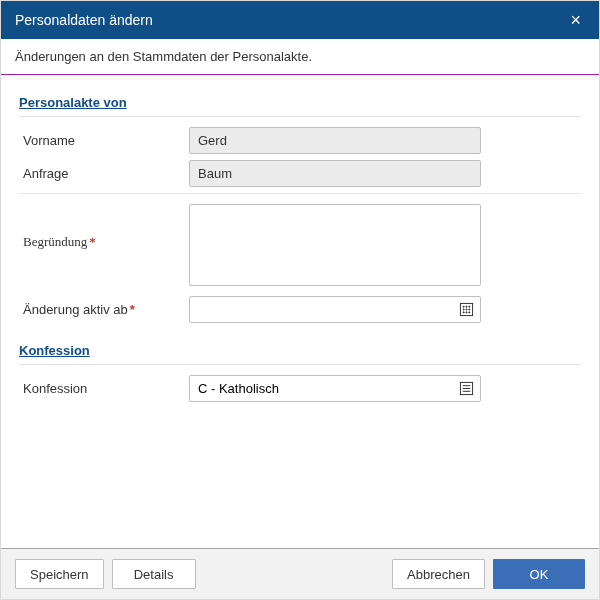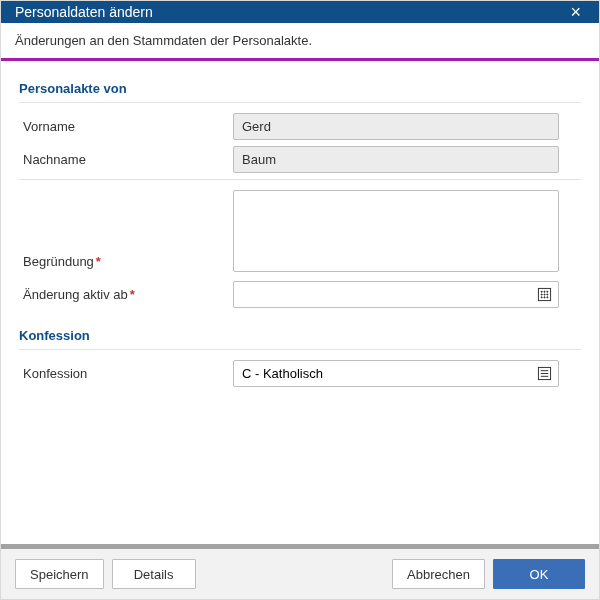--- a/index.html
+++ b/index.html
@@ -19,75 +19,75 @@
     width: 600px;
     height: 600px;
     display: flex;
     flex-direction: column;
     border: 1px solid #d9d9d9;
   }
 
   .titlebar {
     background: #0f4e86;
     color: #fff;
-    height: 22px;
+    height: 38px;
     display: flex;
     align-items: center;
     padding: 0 14px;
     font-size: 14px;
   }
   .titlebar .spacer { flex: 1; }
   .titlebar .close {
     font-size: 18px;
     line-height: 1;
     cursor: pointer;
     padding: 4px;
   }
 
   .subheader {
     padding: 10px 14px;
-    border-bottom: 3px solid #a21caf;
+    border-bottom: 1px solid #a21caf;
     color: #333;
   }
 
   .content {
     flex: 1;
     overflow: auto;
     padding: 6px 18px 0 18px;
   }
 
   .section-title {
     color: #0f4e86;
     font-weight: 600;
     font-size: 13px;
     padding: 14px 0 6px 0;
+    text-decoration: underline;
   }
   .section-rule {
     border: none;
     border-top: 1px solid #e3e3e3;
     margin: 0 0 10px 0;
   }
 
   .row {
     display: flex;
     margin: 6px 0;
   }
-  .row.top { align-items: flex-end; }
+  .row.top { align-items: flex-start; font-family: Liberation Serif, serif; }
   .row .label {
     width: 170px;
     padding: 6px 4px;
     color: #333;
   }
   .row.top .label { padding-top: 30px; }
   .req { color: #c0392b; font-weight: bold; margin-left: 2px; }
 
   .field {
-    width: 326px;
+    width: 292px;
     position: relative;
-    margin-left: 44px;
   }
 
   input[type=text], textarea, .select {
     width: 100%;
     font: inherit;
     color: #000000;
     background: #fff;
     border: 1px solid #bfbfbf;
     padding: 5px 8px;
     border-radius: 2px;
@@ -112,21 +112,21 @@
     display: flex;
     align-items: center;
     justify-content: center;
     color: #2a2a2a;
     cursor: pointer;
   }
   .inp-icon svg { width: 15px; height: 15px; }
 
   .footer {
     background: #f2f2f2;
-    border-top: 5px solid #a3a3a3;
+    border-top: 1px solid #a3a3a3;
     padding: 10px 14px;
     display: flex;
     align-items: center;
   }
   .footer .spacer { flex: 1; }
   .btn {
     min-width: 84px;
     height: 30px;
     font: inherit;
     border: 1px solid #bfbfbf;
@@ -164,21 +164,21 @@
     <hr class="section-rule">
 
     <div class="row">
       <div class="label">Vorname</div>
       <div class="field">
         <input type="text" readonly="" value="Gerd" style="">
       </div>
     </div>
 
     <div class="row">
-      <div class="label">Nachname</div>
+      <div class="label">Anfrage</div>
       <div class="field">
         <input type="text" readonly="" value="Baum" style="">
       </div>
     </div>
 
     <hr class="section-rule">
 
     <div class="row top">
       <div class="label">
         <span>Begründung</span><span class="req">*</span>

